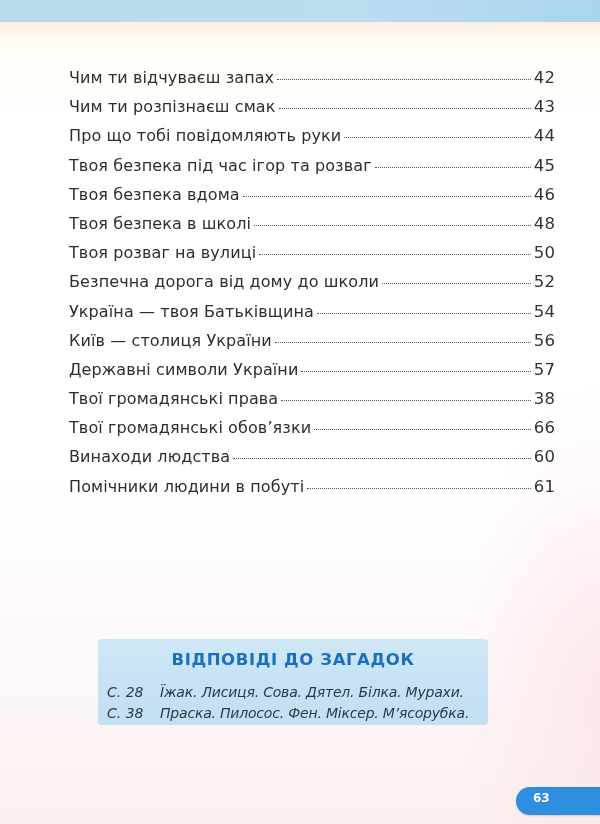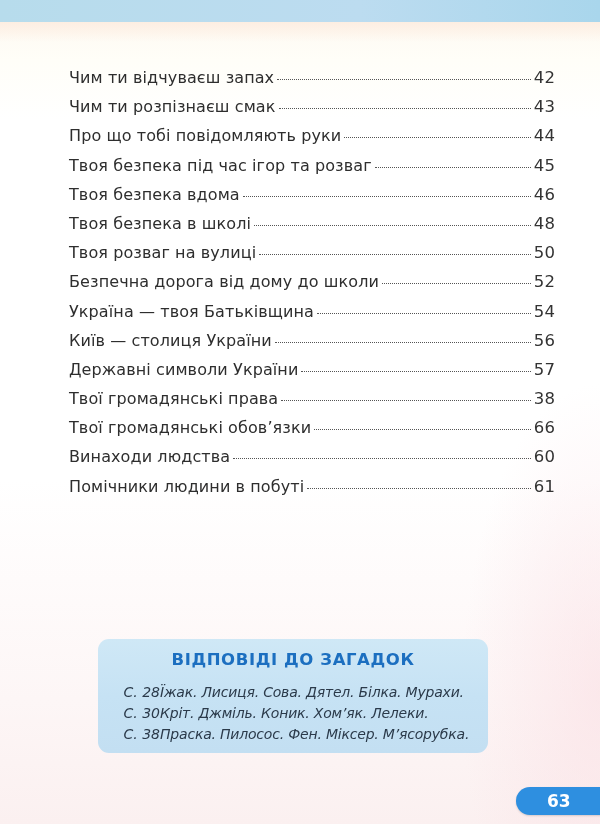--- a/index.html
+++ b/index.html
@@ -67,22 +67,22 @@
       text-align: center;
       font-size: 16.5px;
       color: #333;
     }
 
     .answers-box {
       position: absolute;
       left: 98px;
       top: 639px;
       width: 390px;
-      height: 114px;
-      border-radius: 11px;
+      height: 86px;
+      border-radius: 4px;
       background: linear-gradient(180deg, #cfe8f6 0%, #c6e2f4 50%, #c3dff2 100%);
     }
     .answers-title {
       position: absolute;
       left: 0; top: 11px;
       width: 390px;
       text-align: center;
       font-family: "DejaVu Sans", "Liberation Sans", sans-serif;
       font-weight: bold;
       font-size: 16.5px;
@@ -96,21 +96,20 @@
       width: 380px;
     }
     .answer-row {
       display: flex;
       height: 21px;
       line-height: 21px;
       font-family: "DejaVu Sans", "Liberation Sans", sans-serif;
       font-style: italic;
       font-size: 14px;
       color: #2b3a4a;
-      text-align: right;
     }
     .answer-ref {
       width: 53px;
       flex: 0 0 auto;
       white-space: nowrap;
     }
     .answer-text {
       white-space: nowrap;
       letter-spacing: -0.2px;
     }
@@ -124,23 +123,22 @@
       border-radius: 14px 0 0 14px;
       background: #2e8fe0;
       box-shadow: 0 1px 2px rgba(0,0,0,0.15);
     }
     .page-number {
       position: absolute;
       left: 17px;
       top: 4px;
       font-family: "DejaVu Sans", "Liberation Sans", sans-serif;
       font-weight: bold;
-      font-size: 17px;
+      font-size: 12px;
       color: #ffffff;
-      margin-left: 14px;
     }
   </style>
 </head>
 <body>
 
 <div class="top-band"></div>
 <div class="top-band-fade"></div>
 <div class="right-tint"></div>
 
 <div class="toc">
@@ -222,24 +220,20 @@
 </div>
 
 <div class="answers-box">
   <div class="answers-title">ВІДПОВІДІ ДО ЗАГАДОК</div>
   <div class="answers-list">
     <div class="answer-row">
       <span class="answer-ref">С. 28</span>
       <span class="answer-text">Їжак. Лисиця. Сова. Дятел. Білка. Мурахи.</span>
     </div>
     <div class="answer-row">
-      <span class="answer-ref">С. 30</span>
-      <span class="answer-text">Кріт. Джміль. Коник. Хом’як. Лелеки.</span>
-    </div>
-    <div class="answer-row">
       <span class="answer-ref">С. 38</span>
       <span class="answer-text">Праска. Пилосос. Фен. Міксер. М’ясорубка.</span>
     </div>
   </div>
 </div>
 
 <div class="page-number-badge">
   <span class="page-number">63</span>
 </div>
 

